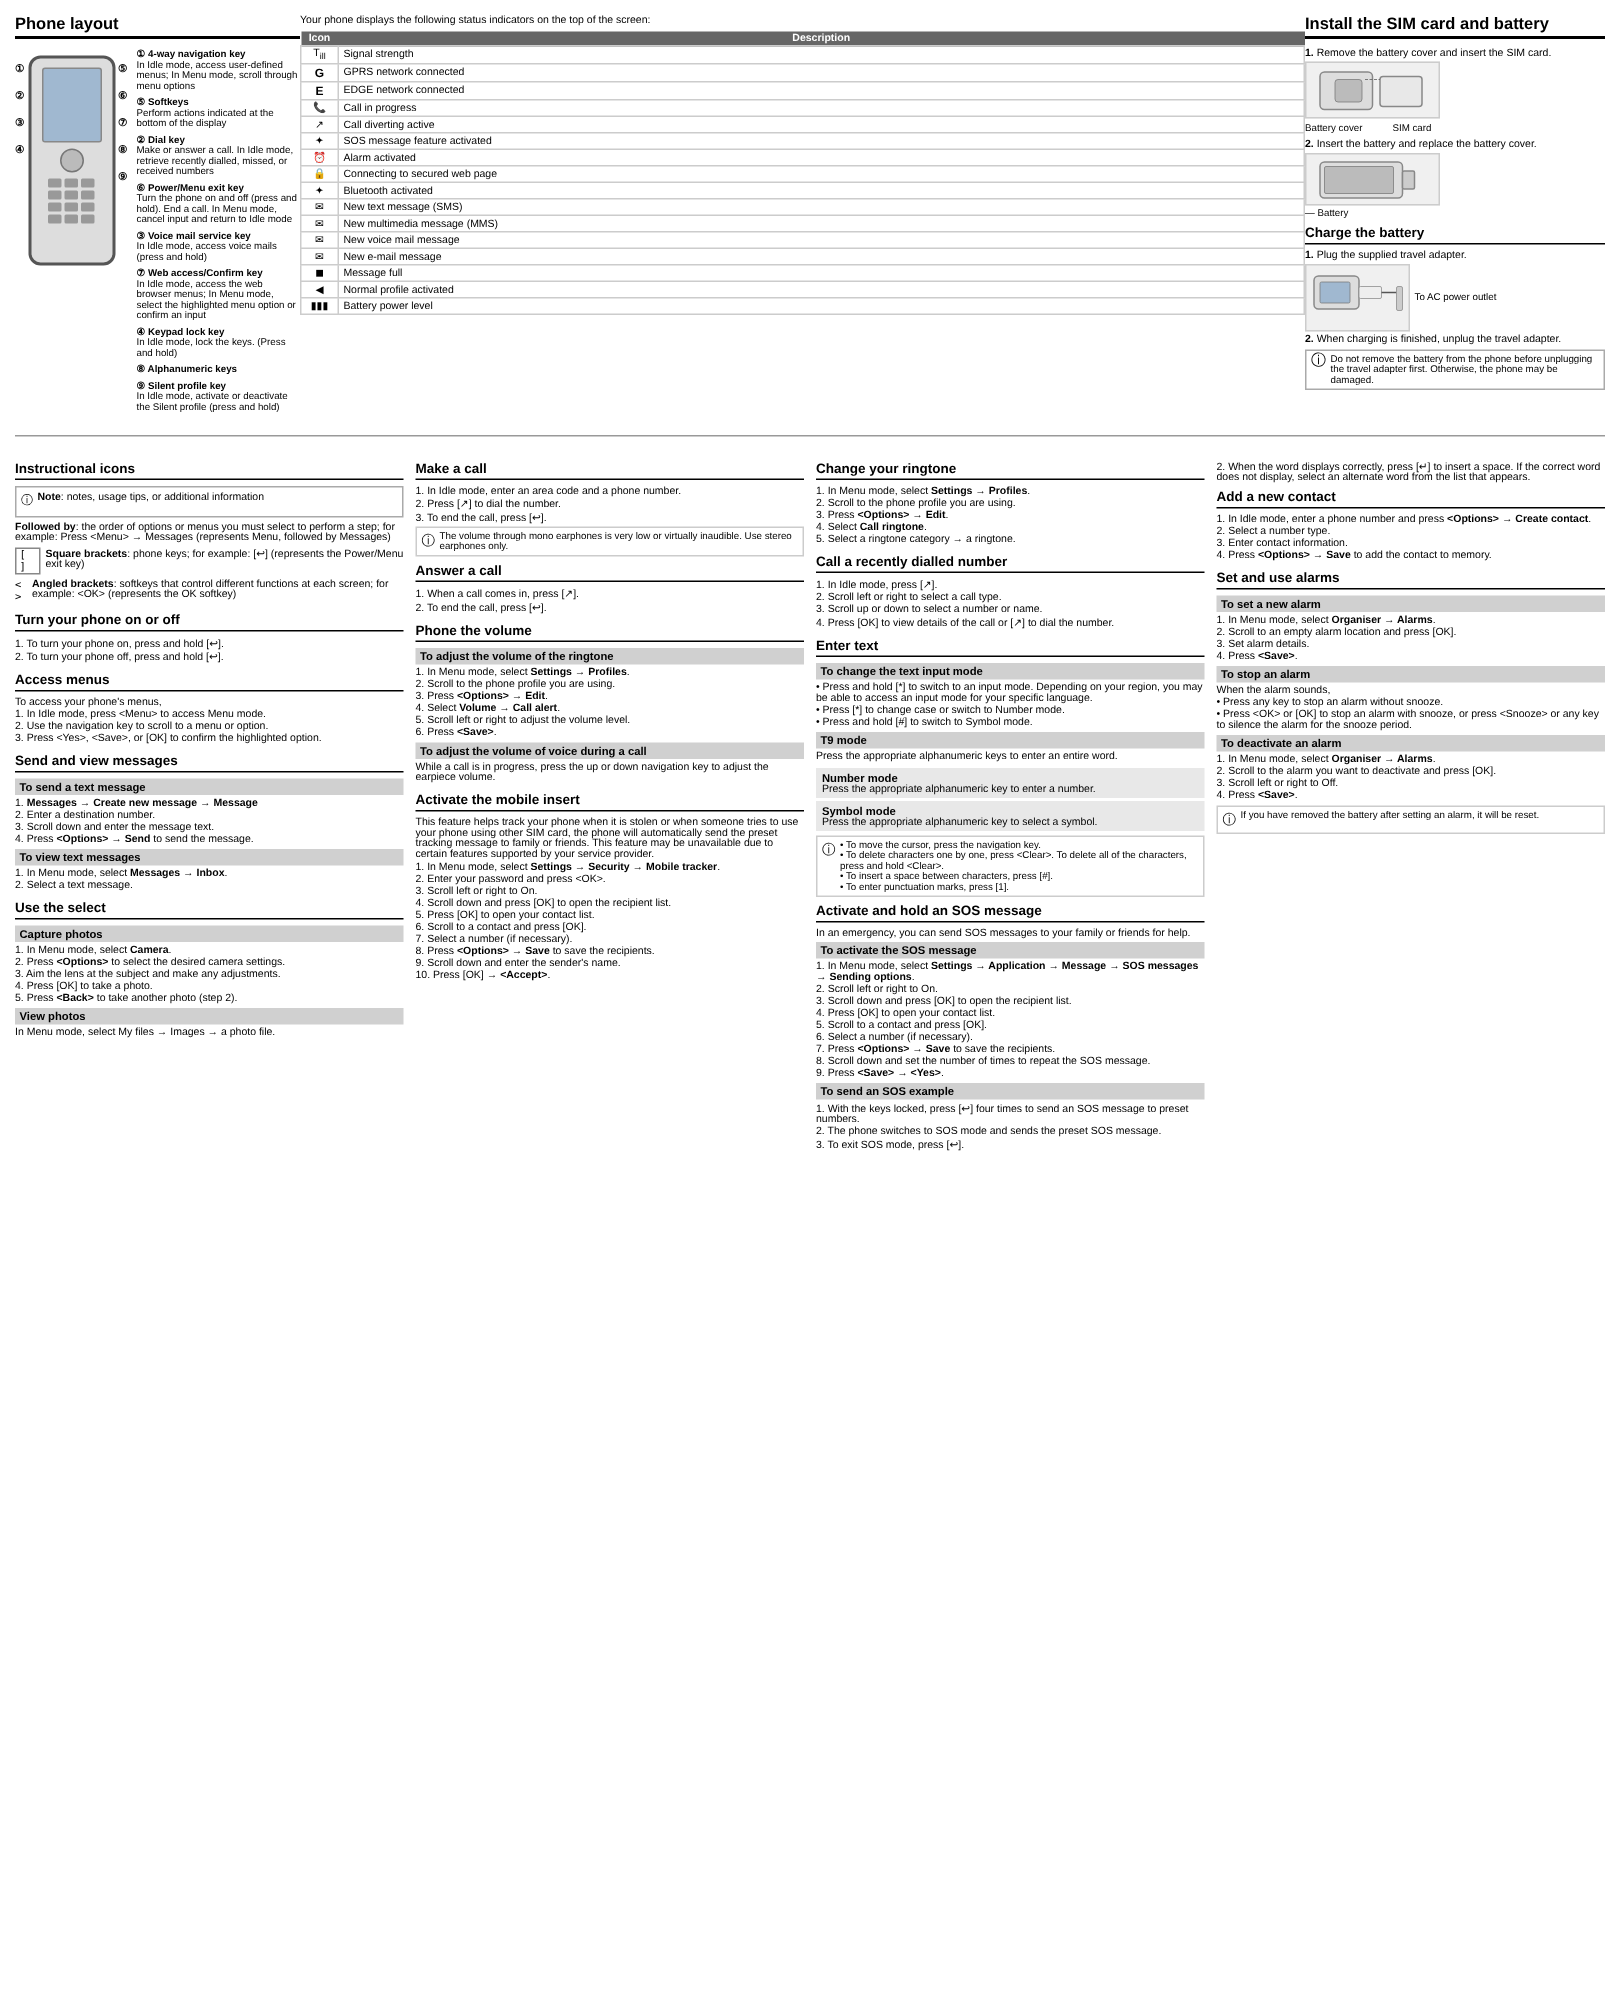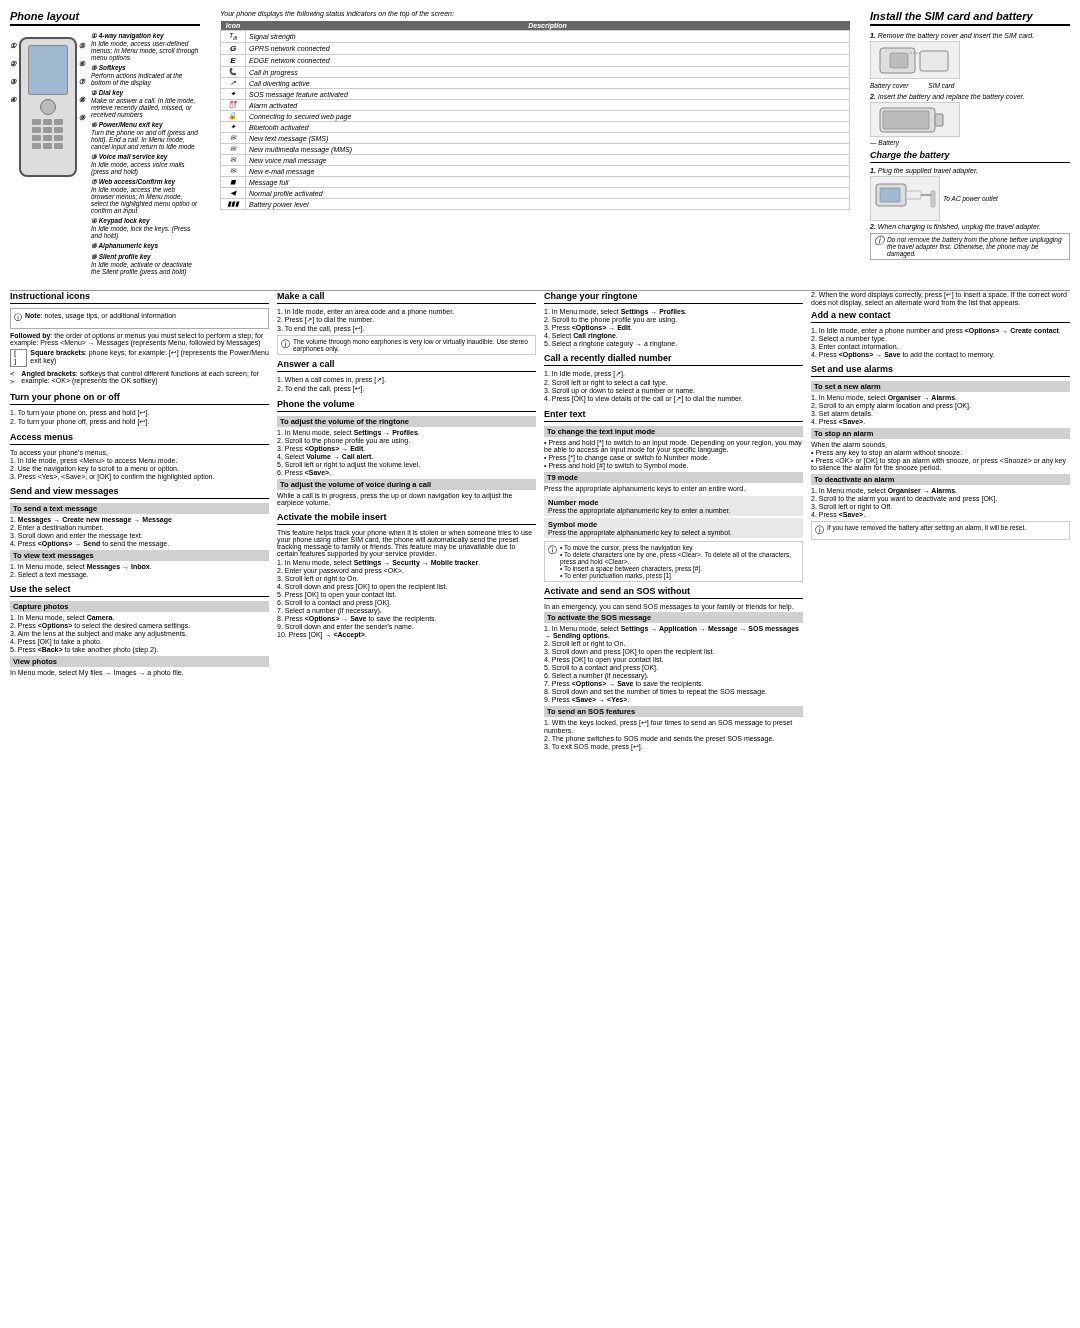--- a/index.html
+++ b/index.html
@@ -87,21 +87,21 @@
       font-size: 6.5px;
       display: flex;
       gap: 3px;
       align-items: flex-start;
       margin: 2px 0;
     }
   </style>
 </head>
 <body>
 
-<div style="display:grid; grid-template-columns: 190px 1fr 200px; gap:20px; border-bottom: 1px solid #999; padding-bottom:8px; margin-bottom:0;font-style:italic;">
+<div style="display:grid; grid-template-columns: 190px 1fr 200px; gap:0; border-bottom: 1px solid #999; padding-bottom:8px; margin-bottom:16px;">
 
   <div>
     <div class="page-title">Phone layout</div>
 
     <div style="display:flex; gap:6px; margin-bottom:4px;">
       <div style="position:relative; width:75px; height:150px; flex-shrink:0;">
 
         <div style="width:58px; height:140px; border:2px solid #555; border-radius:8px; background:#ddd; margin: 5px auto 0; position:relative;">
           <div style="width:40px; height:50px; background:#a0b8d0; border:1px solid #888; border-radius:2px; margin:6px auto 0;"></div>
 
@@ -449,33 +449,33 @@
     <div class="inline-note" style="margin-top:3px;">
       <span style="font-size:9px;">ⓘ</span>
       <div style="font-size:6.5px;">
         <div>• <span>To move the cursor, press the navigation key.</span></div>
         <div>• <span>To delete characters one by one, press &lt;Clear&gt;. To delete all of the characters, press and hold &lt;Clear&gt;.</span></div>
         <div>• <span>To insert a space between characters, press [#].</span></div>
         <div>• <span>To enter punctuation marks, press [1].</span></div>
       </div>
     </div>
 
-    <div class="section-title" style="margin-top:4px;">Activate and send an SOS without</div>
+    <div class="section-title" style="margin-top:4px;">Activate and hold an SOS message</div>
     <div style="font-size:7px; margin-bottom:2px;">In an emergency, you can send SOS messages to your family or friends for help.</div>
     <div class="box-title">To activate the SOS message</div>
     <div style="font-size:7px; margin-bottom:1px;">1. In Menu mode, select <b>Settings → Application → Message → SOS messages → Sending options</b>.</div>
     <div style="font-size:7px; margin-bottom:1px;">2. <span>Scroll left or right to On.</span></div>
     <div style="font-size:7px; margin-bottom:1px;">3. <span>Scroll down and press [OK] to open the recipient list.</span></div>
     <div style="font-size:7px; margin-bottom:1px;">4. <span>Press [OK] to open your contact list.</span></div>
     <div style="font-size:7px; margin-bottom:1px;">5. <span>Scroll to a contact and press [OK].</span></div>
     <div style="font-size:7px; margin-bottom:1px;">6. <span>Select a number (if necessary).</span></div>
     <div style="font-size:7px; margin-bottom:1px;">7. Press <b>&lt;Options&gt; → Save</b> to save the recipients.</div>
     <div style="font-size:7px; margin-bottom:1px;">8. <span>Scroll down and set the number of times to repeat the SOS message.</span></div>
     <div style="font-size:7px; margin-bottom:3px;">9. Press <b>&lt;Save&gt; → &lt;Yes&gt;</b>.</div>
-    <div class="box-title">To send an SOS features</div>
+    <div class="box-title">To send an SOS example</div>
     <div style="font-size:7px; margin-bottom:1px;">1. <span>With the keys locked, press [↩] four times to send an SOS message to preset numbers.</span></div>
     <div style="font-size:7px; margin-bottom:1px;">2. <span>The phone switches to SOS mode and sends the preset SOS message.</span></div>
     <div style="font-size:7px; margin-bottom:1px;">3. <span>To exit SOS mode, press [↩].</span></div>
   </div>
 
   <div>
 
     <div style="font-size:7px; margin-bottom:4px;">
       2. When the word displays correctly, press [↵] to insert a space. If the correct word does not display, select an alternate word from the list that appears.
     </div>

